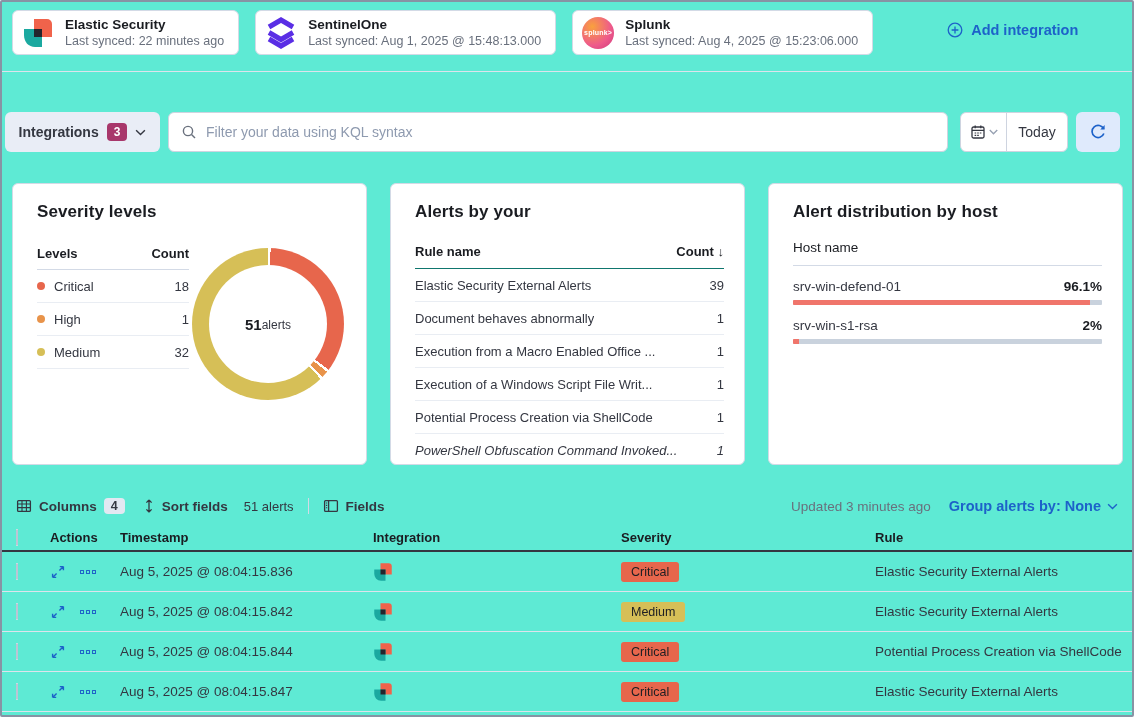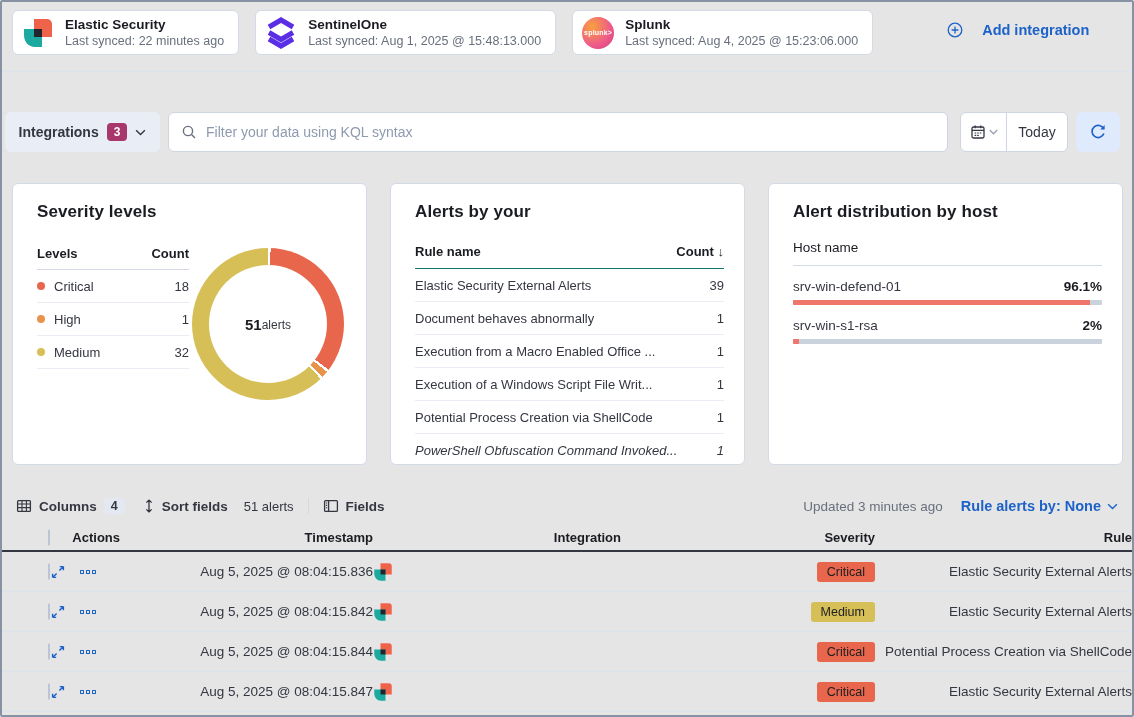--- a/index.html
+++ b/index.html
@@ -1,28 +1,28 @@
 <!DOCTYPE html>
 <html><head>
 <meta charset="utf-8">
 <style>
   * { box-sizing: border-box; margin: 0; padding: 0; }
   html,body { background:#fff; }
   body { font-family: "Liberation Sans", sans-serif; color:#343741; }
-  .page { position:relative; width:1134px; height:717px; border:2px solid #8793a4; border-radius:2px; background:#e5e5e5; overflow:hidden; }
+  .page { position:relative; width:1134px; height:717px; border:2px solid #8793a4; border-radius:2px; background:#5eead4; overflow:hidden; }
 
   
   .topbar { position:absolute; top:0; left:0; right:0; height:70px; border-bottom:1px solid #dde3ec; display:flex; align-items:flex-start; padding:8px 0 0 10px; }
   .intcard { display:flex; align-items:center; gap:10px; height:45px; background:#fff; border:1px solid #d3dae6; border-radius:6px; padding:4px 14px 4px 8px; margin-right:16px; }
   .intcard .logo { width:34px; height:34px; flex:0 0 auto; display:flex; align-items:center; justify-content:center; }
   .intcard .name { font-size:13.5px; font-weight:700; color:#1a1c21; line-height:17px; }
   .intcard .sync { font-size:12.5px; color:#69707d; line-height:16px; white-space:nowrap; }
   .splunk-circle { width:32px; height:32px; border-radius:50%; background:radial-gradient(circle at 32% 30%, #f9a13d 0%, #ee5a8b 60%, #cf3a7c 100%); display:flex; align-items:center; justify-content:center; }
   .splunk-circle span { color:#fff; font-size:7px; font-weight:700; letter-spacing:0.2px; }
-  .add-integration { display:flex; align-items:center; gap:19px; margin-left:58px; margin-top:12px; color:#1d62c9; font-size:14.5px; font-weight:600; cursor:pointer; }
+  .add-integration { display:flex; align-items:center; gap:8px; margin-left:58px; margin-top:12px; color:#1d62c9; font-size:14.5px; font-weight:600; cursor:pointer; }
 
   
   .filterbar { position:absolute; top:110px; left:3px; right:12px; height:40px; display:flex; align-items:center; }
   .btn-integrations { width:155px; height:40px; background:#e9edf6; border-radius:6px; display:flex; align-items:center; justify-content:center; gap:8px; font-size:14px; font-weight:600; color:#343741; cursor:pointer; }
   .count-badge { background:#a8376b; color:#fff; font-size:12px; font-weight:700; border-radius:4px; padding:2px 7px; line-height:14px; }
   .kql-wrap { flex:1; height:40px; margin-left:8px; border:1px solid #ced4e0; border-radius:6px; display:flex; align-items:center; padding:0 12px; background:#fff; }
   .kql-wrap input { border:none; outline:none; flex:1; font-size:14px; margin-left:9px; color:#343741; font-family:"Liberation Sans",sans-serif; }
   .kql-wrap input::placeholder { color:#8e9aaf; }
   .dategroup { margin-left:12px; width:108px; height:40px; border:1px solid #ced4e0; border-radius:6px; display:flex; align-items:stretch; overflow:hidden; background:#fff; }
   .dategroup .cal { width:46px; display:flex; align-items:center; justify-content:center; gap:3px; border-right:1px solid #ced4e0; cursor:pointer; }
@@ -67,21 +67,21 @@
   .tool { display:flex; align-items:center; gap:7px; cursor:pointer; font-weight:600; }
   .tool + .tool { margin-left:18px; }
   .pill { background:#e3e8f2; border-radius:4px; padding:1px 7px; font-size:12.5px; font-weight:600; color:#343741; }
   .alert-count { margin-left:16px; font-weight:400; font-size:13px; }
   .vdiv { width:1px; height:16px; background:#d3dae6; margin:0 14px; }
   .toolbar-right { margin-left:auto; display:flex; align-items:center; }
   .updated { color:#69707d; font-size:13.5px; font-weight:400; }
   .groupby { display:flex; align-items:center; gap:6px; margin-left:18px; color:#1d62c9; font-size:14.5px; font-weight:600; cursor:pointer; }
 
   
-  .atable { position:absolute; top:523px; left:0; right:0; bottom:0;text-align:right; }
+  .atable { position:absolute; top:523px; left:0; right:0; bottom:0; }
   .trow { display:grid; grid-template-columns:34px 70px 253px 248px 254px 1fr; align-items:center; padding-left:14px; }
   .thead { height:27px; font-size:13px; font-weight:700; color:#1a1c21; border-bottom:2px solid #343741; }
   .tbody-row { height:40px; border-bottom:1px solid #dde3ec; font-size:13.5px; color:#343741; }
   .cb { width:18px; height:18px; border:1px solid #bcc5d4; border-radius:4px; background:#fff; cursor:pointer; }
   .actions-cell { display:flex; align-items:center; gap:14px; }
   .more-icon { display:flex; gap:2px; cursor:pointer; }
   .more-icon i { display:block; width:4px; height:4px; border:1.4px solid #1d62c9; border-radius:0.5px; }
   .sev-badge { display:inline-block; padding:3px 10px; border-radius:3px; font-size:12.5px; font-weight:500; color:#1c1e23; }
   .sev-critical { background:#e7664c; }
   .sev-medium { background:#d6bf57; }
@@ -315,21 +315,21 @@
             <rect x="1.6" y="2.6" width="12.8" height="10.8" rx="1" fill="none" stroke="#343741" stroke-width="1.3"></rect>
             <path d="M5.6 2.6v10.8" stroke="#343741" stroke-width="1.3"></path>
             <path d="M3 5h1.2M3 7.4h1.2M3 9.8h1.2" stroke="#343741" stroke-width="1.1"></path>
           </svg>
       </span>
       <span>Fields</span>
     </div>
     <div class="toolbar-right">
       <span class="updated">Updated 3 minutes ago</span>
       <div class="groupby">
-        <span>Rule alerts by: None</span>
+        <span>Group alerts by: None</span>
         <span>
           <svg width="11" height="7" viewBox="0 0 12 8">
               <path d="M1 1.3l5 5 5-5" fill="none" stroke="#1d62c9" stroke-width="1.6"></path>
             </svg>
         </span>
       </div>
     </div>
   </div>
 
   <div class="atable">

